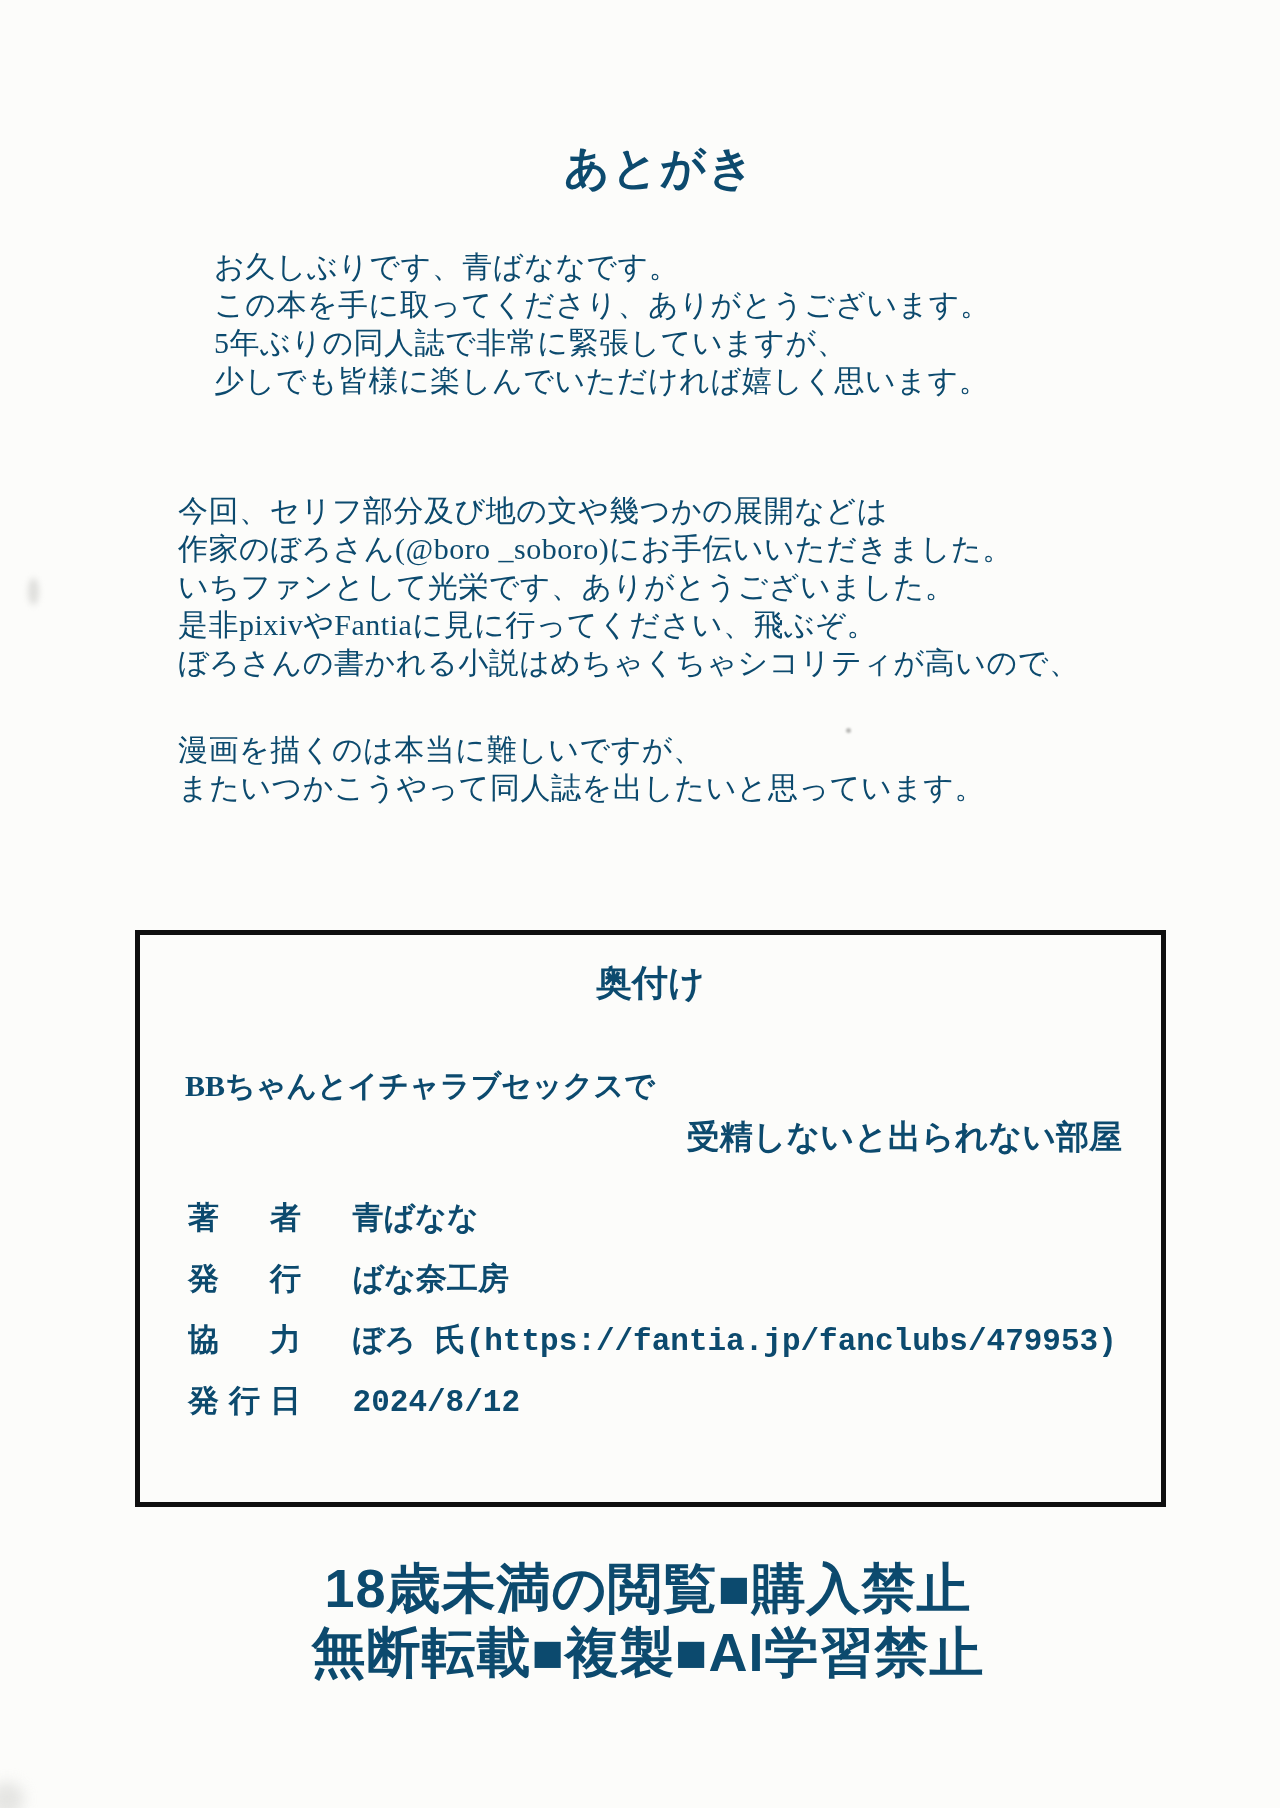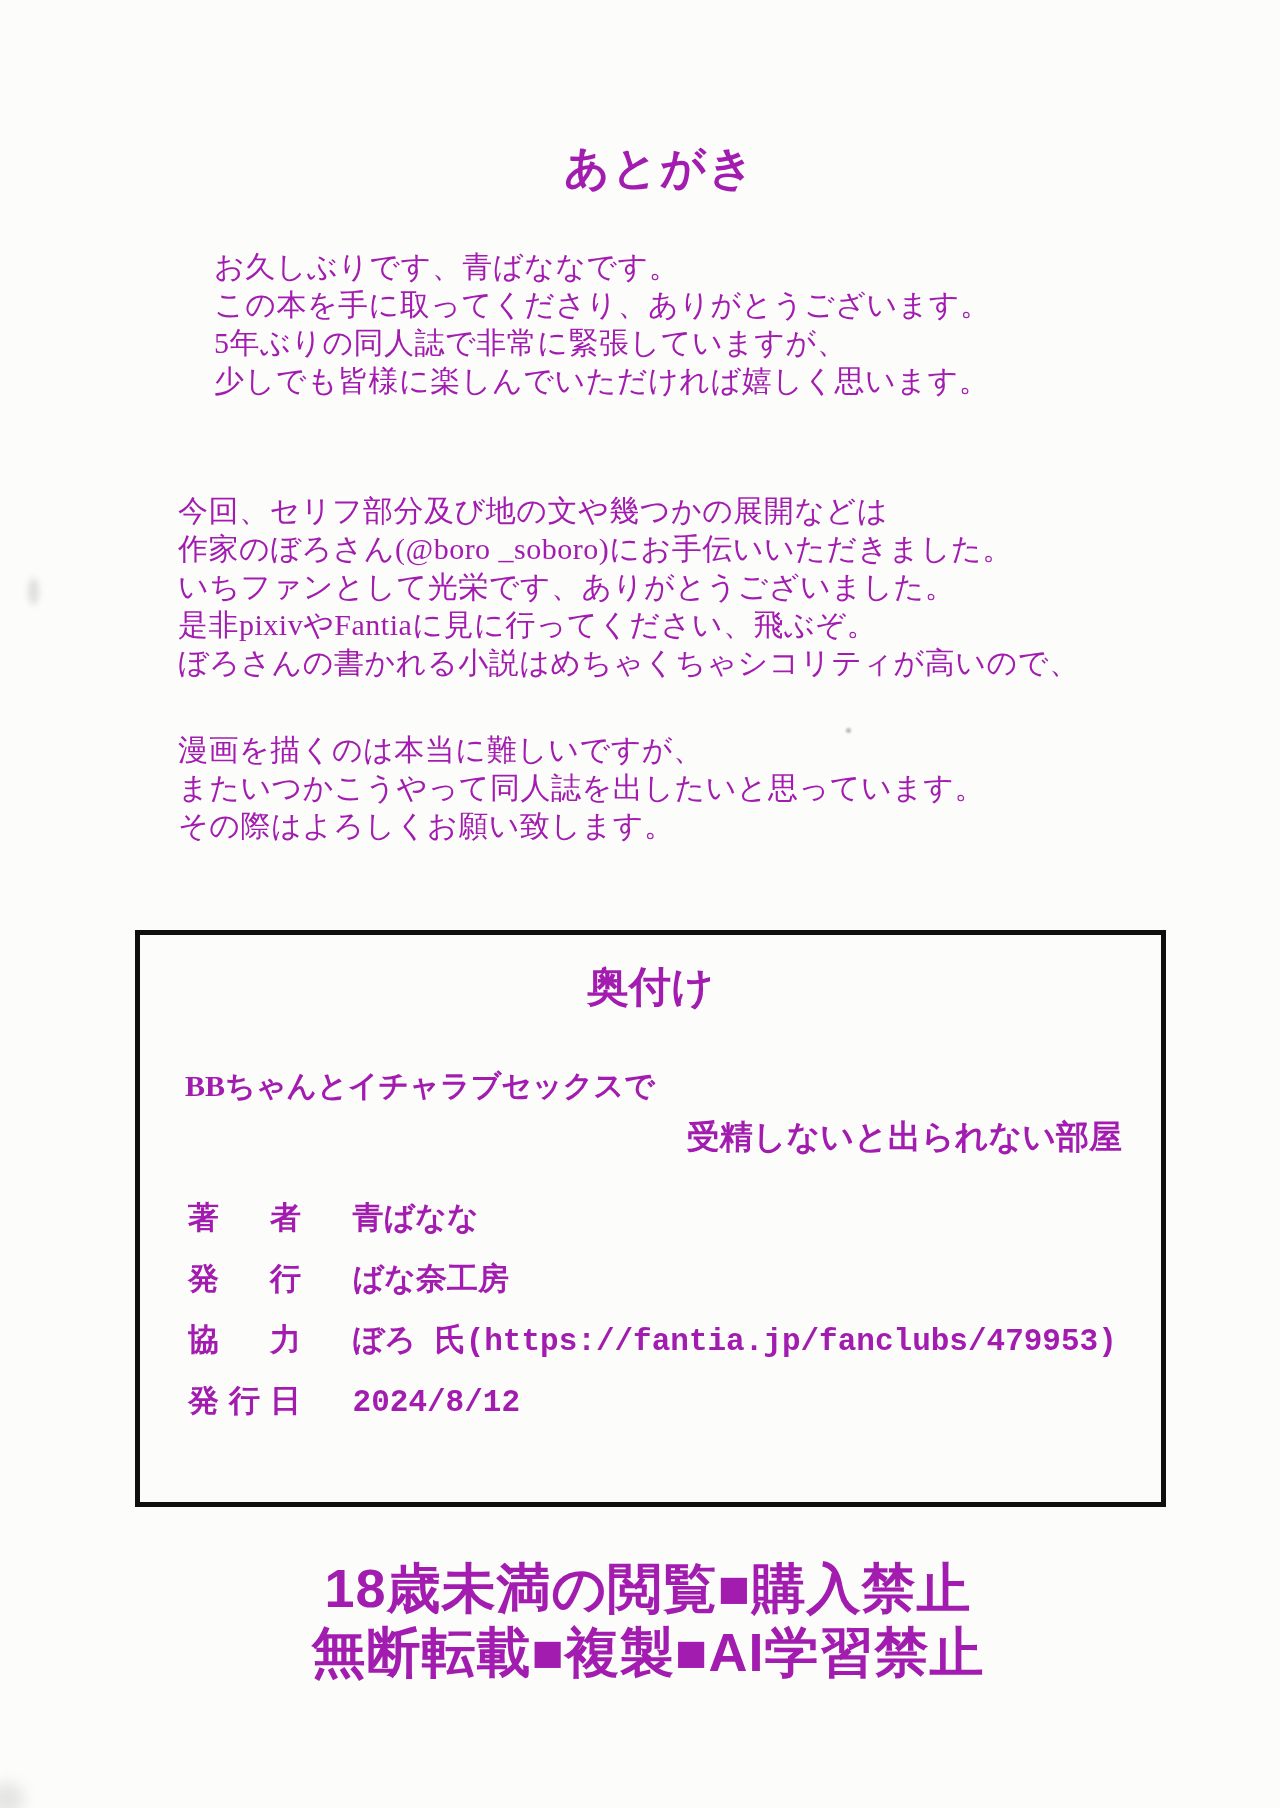--- a/index.html
+++ b/index.html
@@ -6,21 +6,21 @@
   body{
     width:1280px;height:1808px;
     background:#f2f2f0;
     font-family:"Liberation Serif","DejaVu Serif",serif;
   }
   .page{
     position:relative;
     width:1280px;height:1808px;
     background:#fcfcfa;
     overflow:hidden;
-    color:#a21caf;
+    color:#0c4a6e;
   }
   
   .atogaki-title{
     position:absolute;
     top:138px;left:0;width:100%;
     margin:0;
     text-align:center;
     transform:translateX(20px);
     font-size:45px;
     font-weight:600;
@@ -46,21 +46,21 @@
     left:135px;top:930px;
     width:1031px;height:577px;
     border:5px solid #0f0f0f;
     box-sizing:border-box;
     background:#fcfcfa;
   }
   .colophon-title{
     position:absolute;
     top:24px;left:0;width:100%;
     text-align:center;
-    font-size:42px;
+    font-size:36px;
     font-weight:700;
     font-family:"Liberation Serif","DejaVu Serif",serif;
   }
   .book-title-1{
     position:absolute;
     top:131px;left:45px;
     font-size:30px;
     font-weight:600;
     white-space:nowrap;
     font-family:Liberation Serif, serif;
@@ -147,21 +147,20 @@
     <div class="line">今回、セリフ部分及び地の文や幾つかの展開などは</div>
     <div class="line">作家のぼろさん(@boro _soboro)にお手伝いいただきました。</div>
     <div class="line">いちファンとして光栄です、ありがとうございました。</div>
     <div class="line">是非pixivやFantiaに見に行ってください、飛ぶぞ。</div>
     <div class="line">ぼろさんの書かれる小説はめちゃくちゃシコリティが高いので、</div>
   </div>
 
   <div class="para para-3">
     <div class="line">漫画を描くのは本当に難しいですが、</div>
     <div class="line">またいつかこうやって同人誌を出したいと思っています。</div>
-    <div class="line">その際はよろしくお願い致します。</div>
   </div>
 
   <div class="colophon-box">
 
     <div class="colophon-title">奥付け</div>
 
     <div class="book-title-1">BBちゃんとイチャラブセックスで</div>
 
     <div class="book-title-2">受精しないと出られない部屋</div>
 

